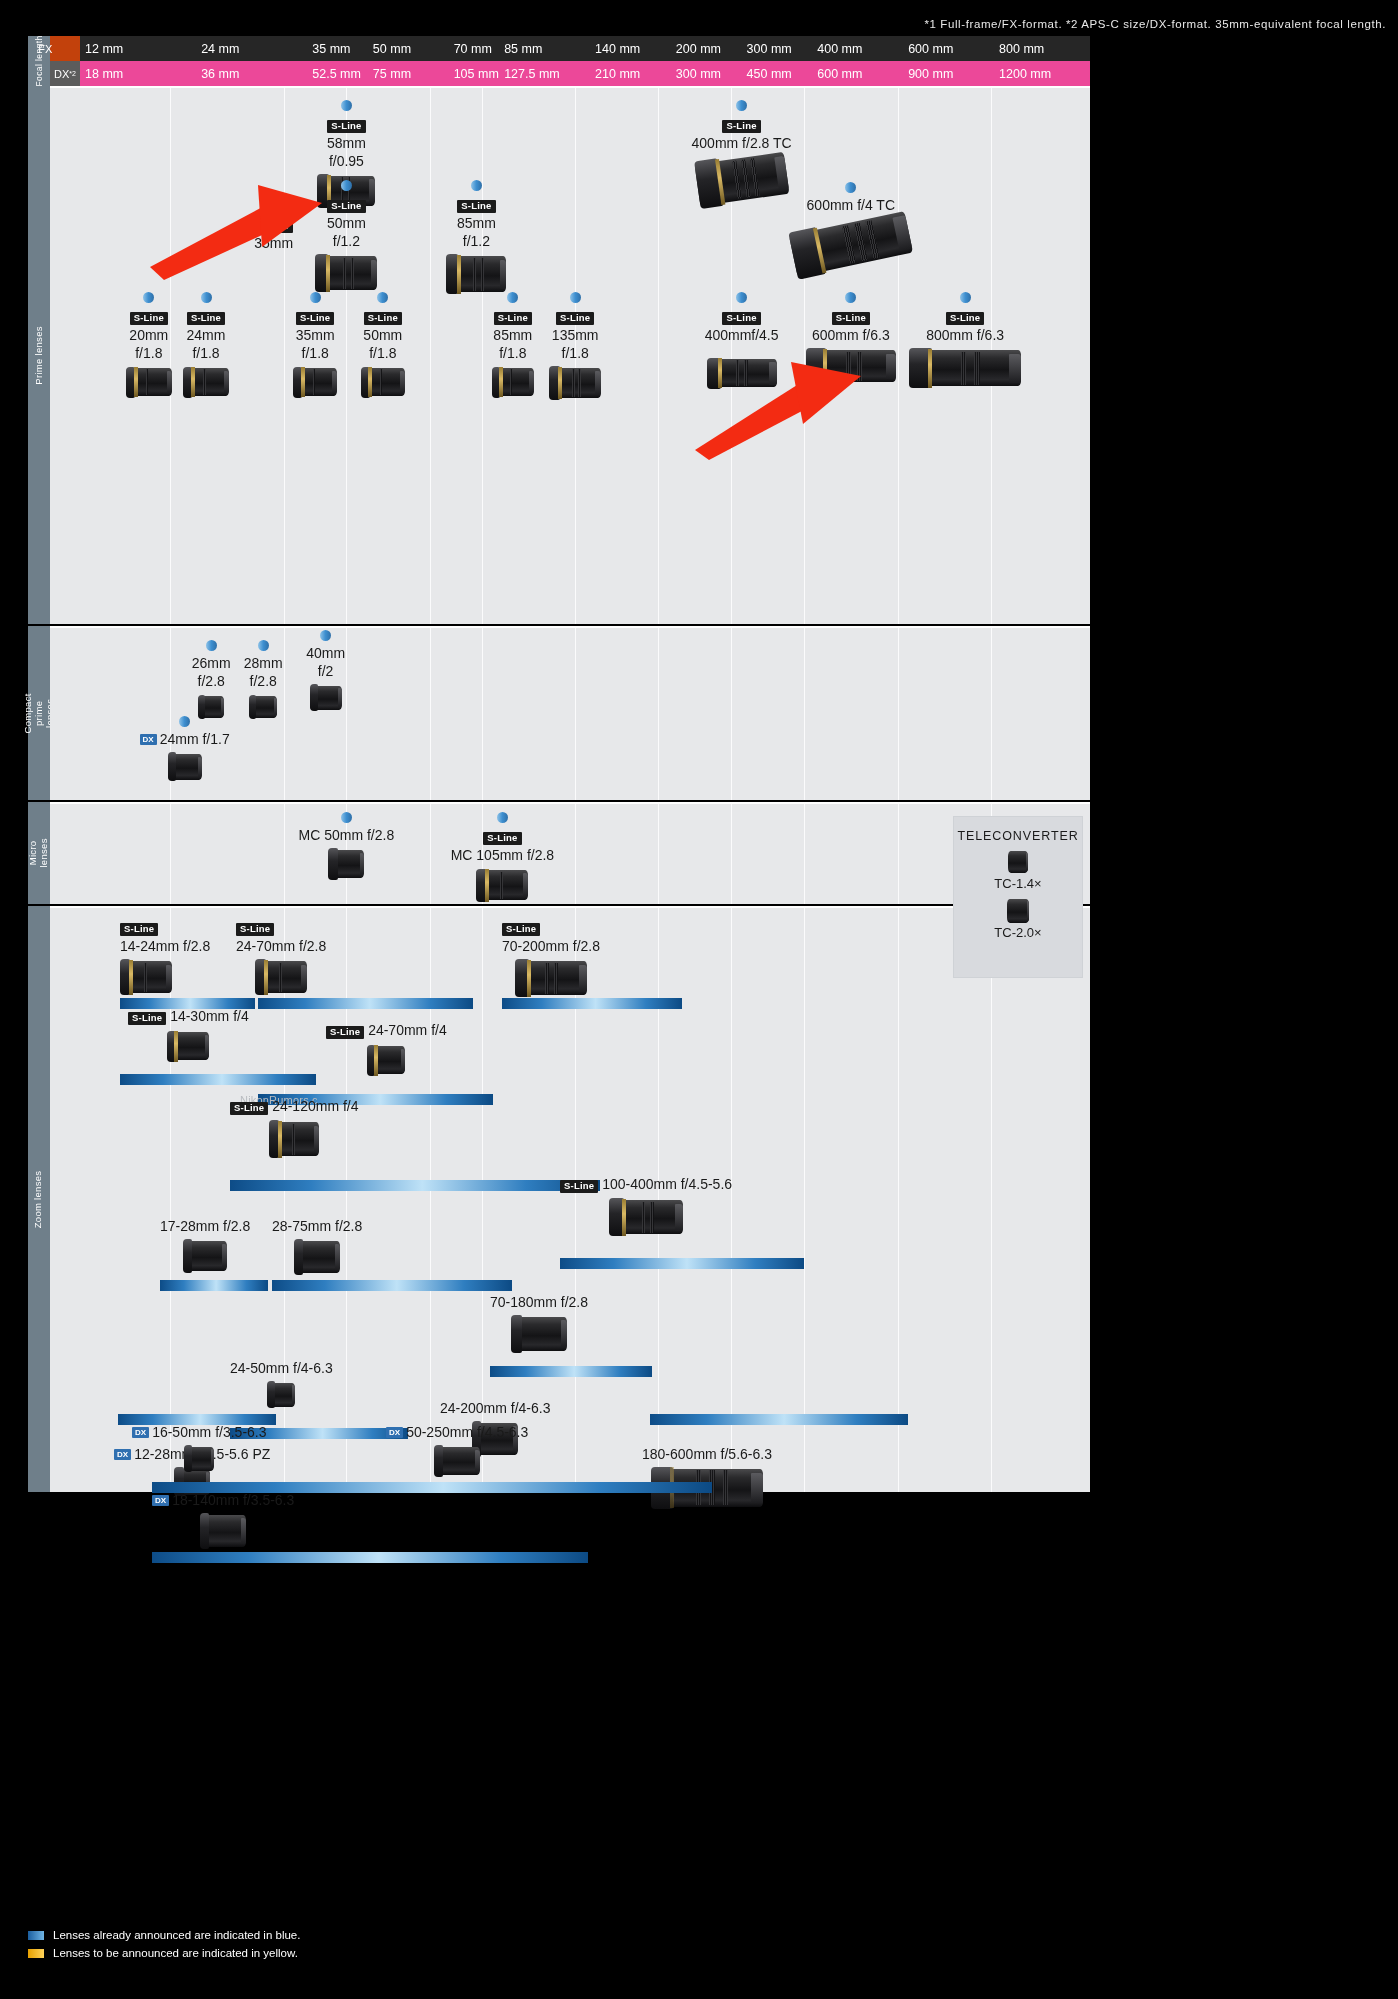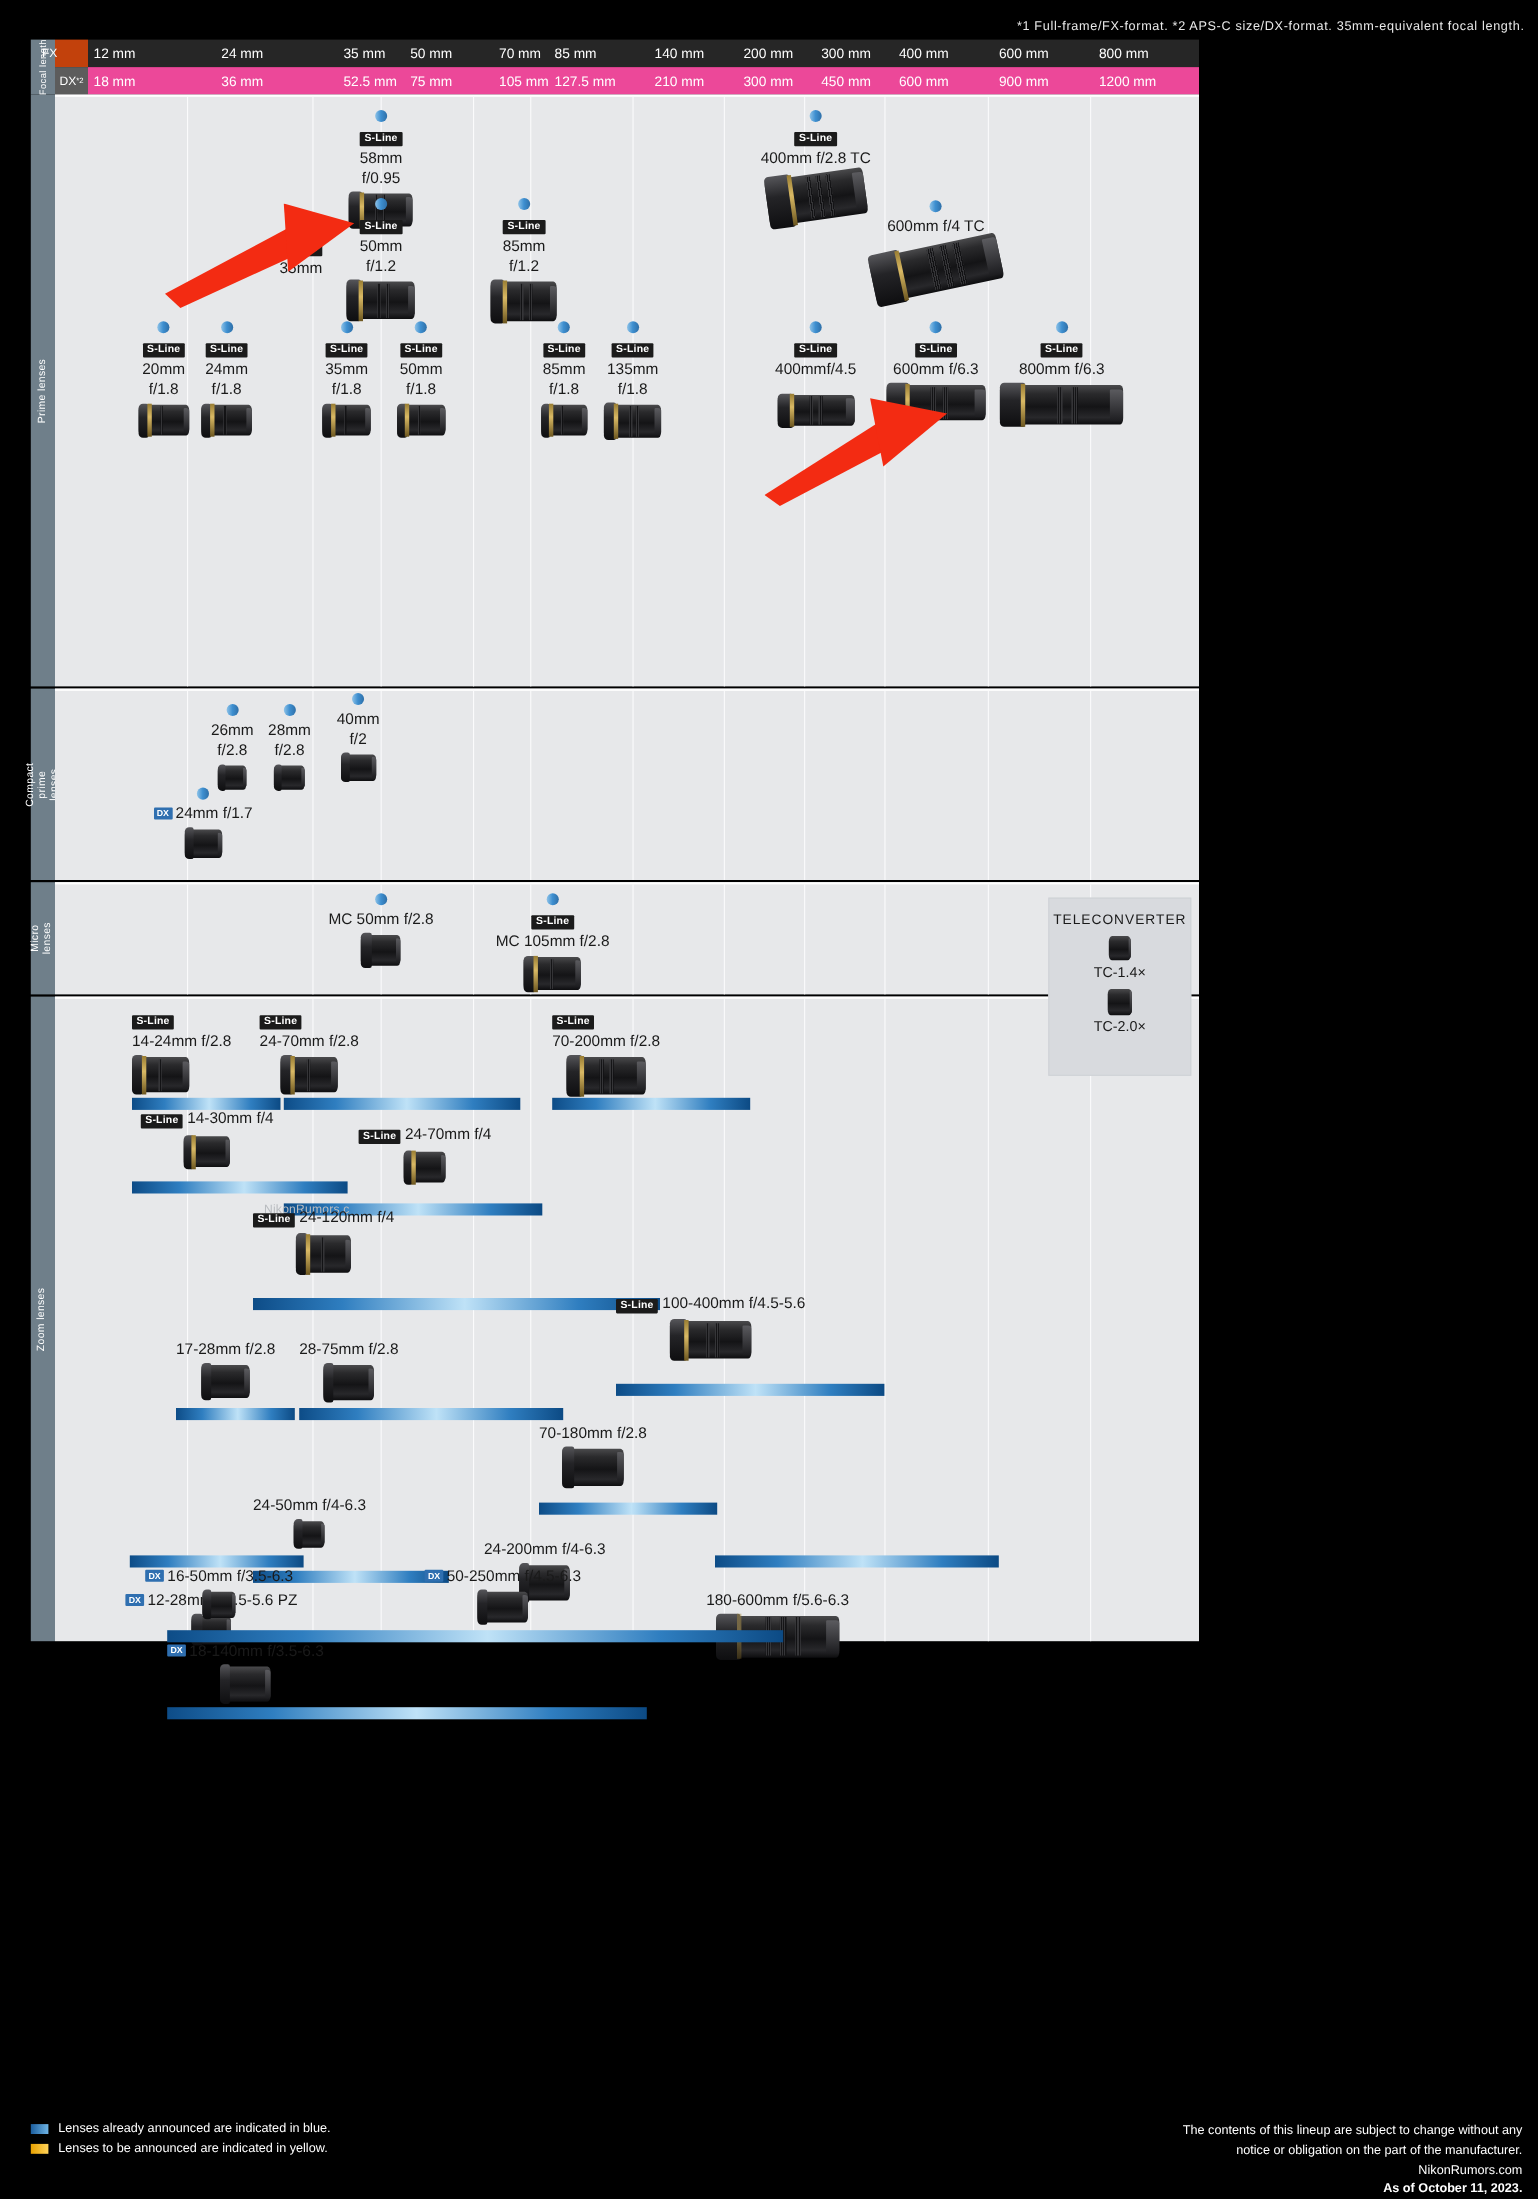--- a/index.html
+++ b/index.html
@@ -778,21 +778,15 @@
     <div class="legend">
       <div>
         <span class="sw blue"></span>
         <span>Lenses already announced are indicated in blue.</span>
       </div>
       <div>
         <span class="sw yellow"></span>
         <span>Lenses to be announced are indicated in yellow.</span>
       </div>
     </div>
-    <div class="disclaimer">
-      <div>The contents of this lineup are subject to change without any</div>
-      <div>notice or obligation on the part of the manufacturer.</div>
-      <div>NikonRumors.com</div>
-      <div class="bold">As of October 11, 2023.</div>
-    </div>
   </div>
 
 </div>
 
 </body></html>

